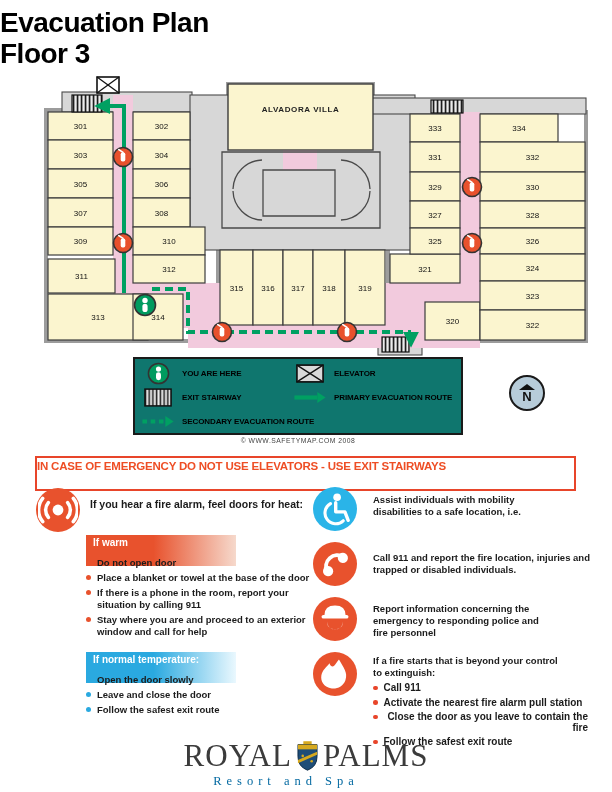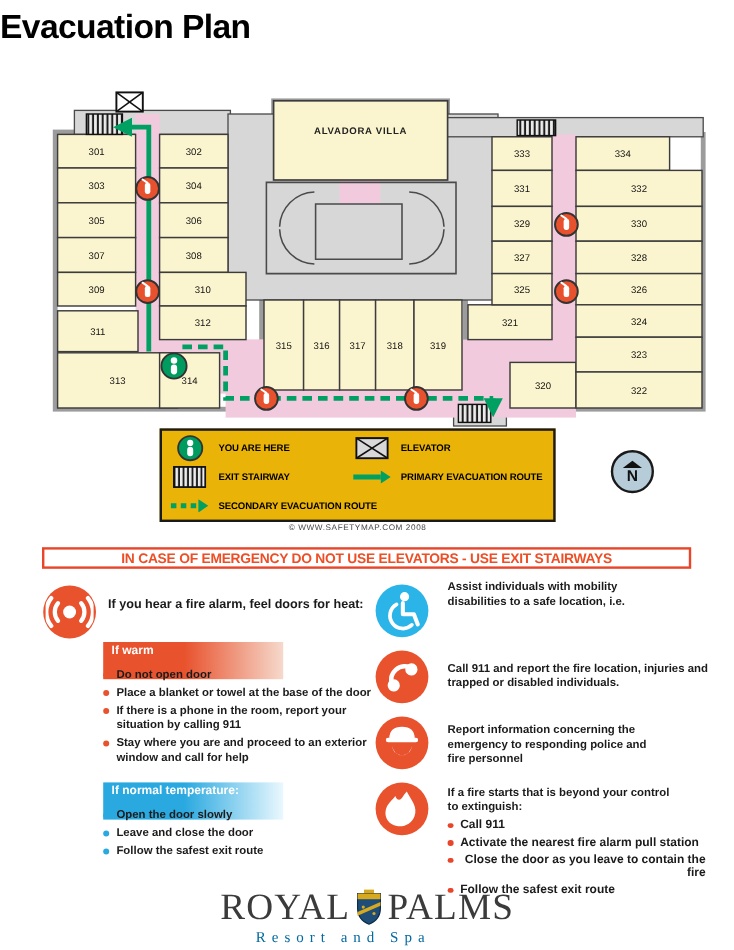--- a/index.html
+++ b/index.html
@@ -4,38 +4,38 @@
 <style>
   html,body{margin:0;padding:0;background:#fff;}
   #page{position:relative;width:612px;height:792px;background:#fff;overflow:hidden;
         font-family:"Liberation Sans",sans-serif;}
   .abs{position:absolute;}
   
   #title{top:7px;left:0;width:612px;text-align:left;font-weight:bold;color:#000;
          font-size:28px;line-height:31px;letter-spacing:-0.5px;}
   
   #legend-box{left:133px;top:357px;width:330px;height:78px;border:2px solid #1a1a1a;
-              box-sizing:border-box;background:#eab308;display:grid;
+              box-sizing:border-box;background:#0f766e;display:grid;
               grid-template-columns:152px 1fr;grid-auto-rows:24px;align-items:center;
               padding:2px 6px;}
   .leg-cell{display:flex;align-items:center;gap:7px;}
   .leg-ic{width:34px;display:flex;justify-content:center;align-items:center;flex:none;}
   .leg-lb{font-weight:bold;font-size:8px;letter-spacing:-0.1px;color:#000;white-space:nowrap;}
   #copyright{left:133px;top:437px;width:330px;text-align:center;font-size:6.8px;
              letter-spacing:0.5px;color:#444;}
   
   #compass{left:509px;top:375px;width:36px;height:36px;border-radius:50%;
            border:2.5px solid #1a1a1a;box-sizing:border-box;background:#b7ccd9;
            display:flex;flex-direction:column;align-items:center;justify-content:center;}
   #compass .tri{width:0;height:0;border-left:8px solid transparent;
                 border-right:8px solid transparent;border-bottom:6px solid #111;margin-bottom:1px;}
   #compass .n{font-weight:bold;font-size:13px;line-height:12px;color:#111;}
   
-  #banner{left:35px;top:456px;width:541px;height:18px;border:2px solid #e8452a;
-          box-sizing:border-box;text-align:center;font-weight:bold;font-size:11.5px;
+  #banner{left:35px;top:456px;width:541px;height:35px;border:2px solid #e8452a;
+          box-sizing:border-box;font-weight:bold;font-size:11.5px;
           line-height:17px;color:#ee4e25;letter-spacing:-0.2px;}
   
   .circ{width:44px;height:44px;border-radius:50%;display:flex;align-items:center;
         justify-content:center;}
   .orange{background:#e8522d;}
   .blue{background:#2ab4e8;}
   
   .sec-text{font-weight:bold;color:#1b1b1b;font-size:9.5px;line-height:12px;}
   .sec-head{height:31px;color:#fff;font-weight:bold;font-size:10px;line-height:15px;
             padding-left:7px;box-sizing:border-box;width:150px;}
@@ -57,20 +57,21 @@
   #logo-tag{top:774px;left:0;width:572px;text-align:center;color:#0369a1;
             font-family:"Liberation Serif",serif;font-size:12.5px;letter-spacing:5px;}
 </style>
 </head>
 <body>
 
 <div id="page">
 
   <div class="abs" id="title">
     <div>Evacuation Plan</div>
+    <div>Floor 3</div>
   </div>
 
   <svg id="plan" class="abs" style="left:0;top:0" width="612" height="362" viewBox="0 0 612 362">
     <defs>
       <pattern id="hatch" width="4" height="18" patternUnits="userSpaceOnUse">
         <rect width="4" height="18" fill="#ececec"></rect>
         <rect x="0.7" width="1.7" height="18" fill="#1d1d1d"></rect>
       </pattern>
       <marker id="arw" viewBox="0 0 10 10" refX="7" refY="5" markerWidth="4" markerHeight="4" orient="auto">
         <path d="M0,0 L10,5 L0,10 z" fill="#00a062"></path>
@@ -323,21 +324,21 @@
       </div>
     </div>
 
   <div class="abs circ blue" style="left:313px;top:487px">
     <svg viewBox="-12 -12 24 24" width="34" height="34">
       <circle cx="1.5" cy="-8.3" r="2.7" fill="#fff"></circle>
       <path d="M0.5,-4.5 L0.5,2 L7,2 L9.3,8" stroke="#fff" stroke-width="2.4" fill="none" stroke-linecap="round" stroke-linejoin="round"></path>
       <path d="M-3.2,-3.8 A7.6,7.6 0 1 0 5.8,8.3" stroke="#fff" stroke-width="2.2" fill="none" stroke-linecap="round"></path>
     </svg>
   </div>
-  <div class="abs sec-text" style="left:373px;top:484px;width:172px">Assist individuals with mobility disabilities to a safe location, i.e.</div>
+  <div class="abs sec-text" style="left:373px;top:494px;width:172px">Assist individuals with mobility disabilities to a safe location, i.e.</div>
 
   <div class="abs circ orange" style="left:313px;top:542px">
     <svg viewBox="-12 -12 24 24" width="34" height="34">
       <g transform="rotate(-42)">
         <circle cx="-7" cy="0.5" r="3.6" fill="#fff"></circle>
         <circle cx="7" cy="0.5" r="3.6" fill="#fff"></circle>
         <path d="M-9.2,0 A9.6,9.6 0 0 1 9.2,0 L6,0 A6.4,6.4 0 0 0 -6,0 Z" fill="#fff"></path>
       </g>
     </svg>
   </div>

